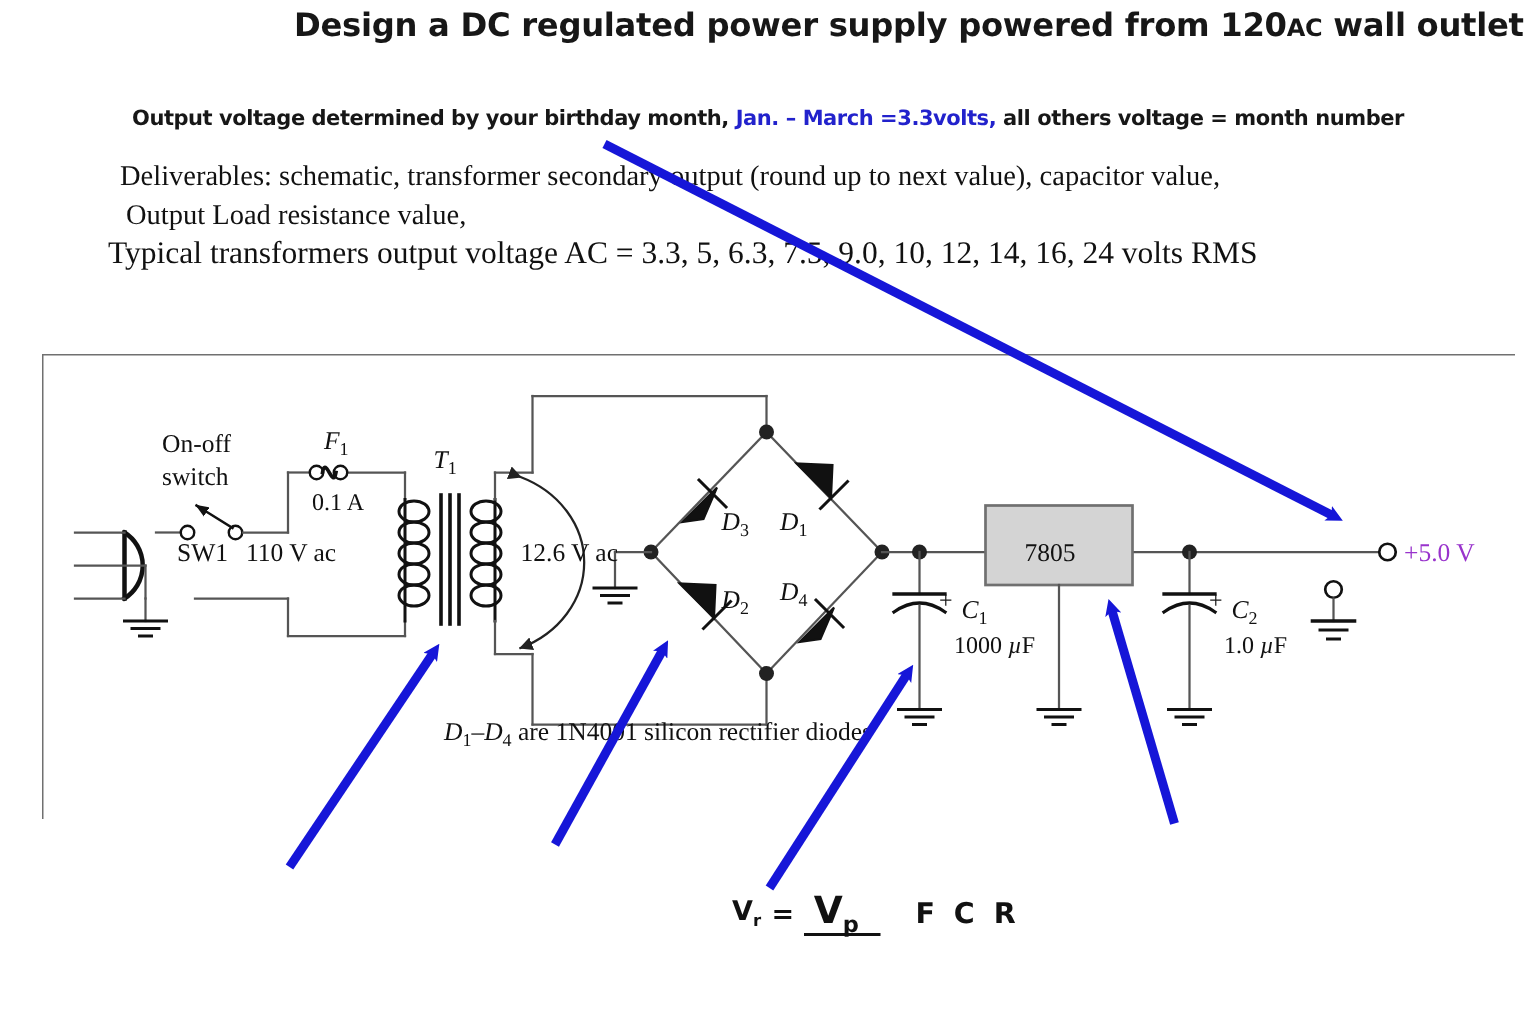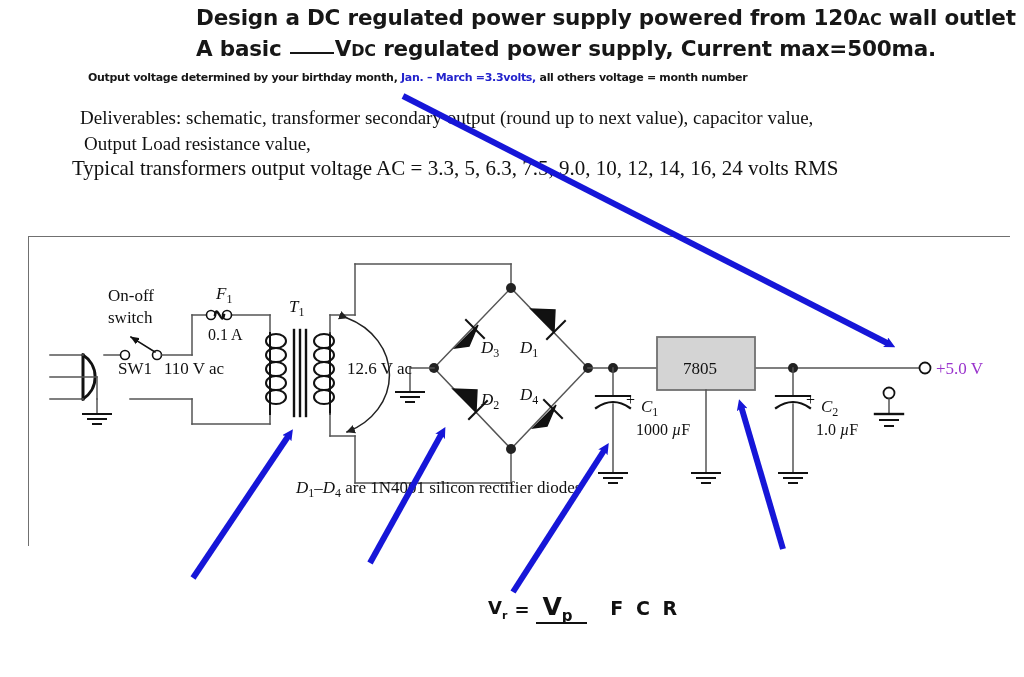--- a/index.html
+++ b/index.html
@@ -38,21 +38,21 @@
     border-bottom: 2px solid #171717;
     width: 44px;
     margin: 0 1px;
     vertical-align: 2px;
   }
   .hdr-line3 {
     position: absolute;
     left: 88px; top: 71px;
     font-family: "DejaVu Sans", sans-serif;
     font-weight: bold;
-    font-size: 11px;
+    font-size: 14px;
     color: #171717;
     letter-spacing: -0.3px;
     white-space: nowrap;
   }
   .hdr-line3 .accent { color: #2222cc; }
   .serif-line {
     position: absolute;
     font-family: "Liberation Serif", serif;
     color: #111111;
     white-space: nowrap;
@@ -122,23 +122,20 @@
 </style>
 </head>
 <body>
 
 <div id="root">
 
   <div class="hdr-line1">
     <span>Design a DC regulated power supply powered from 120</span><span class="small-caps">AC</span><span> wall outlet</span>
   </div>
 
-  <div class="hdr-line2">
-    <span>A basic </span><span class="blank-line"></span><span>V</span><span class="small-caps">DC</span><span> regulated power supply,  Current max=500ma.</span>
-  </div>
 
   <div class="hdr-line3">
     <span>Output voltage determined by your birthday month, </span><span class="accent">Jan. – March =3.3volts,</span><span> all others voltage = month number</span>
   </div>
 
   <div class="serif-line del1">Deliverables: schematic, transformer secondary output (round up to next value), capacitor value,</div>
   <div class="serif-line del2">Output Load resistance value,</div>
   <div class="serif-line del3">Typical transformers output voltage AC = 3.3, 5, 6.3, 7.5, 9.0, 10, 12, 14, 16, 24 volts RMS</div>
 
   <div class="frame-top"></div>

